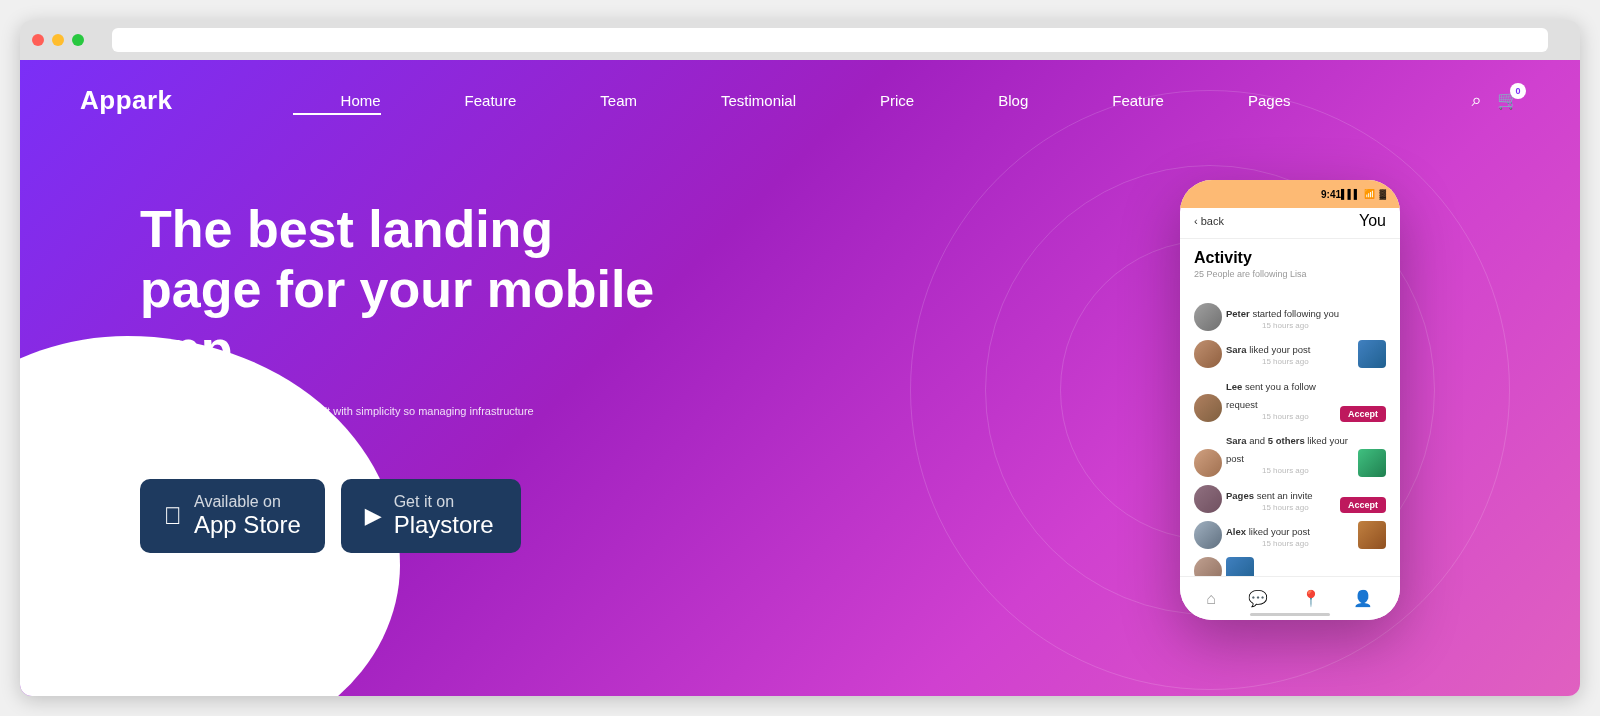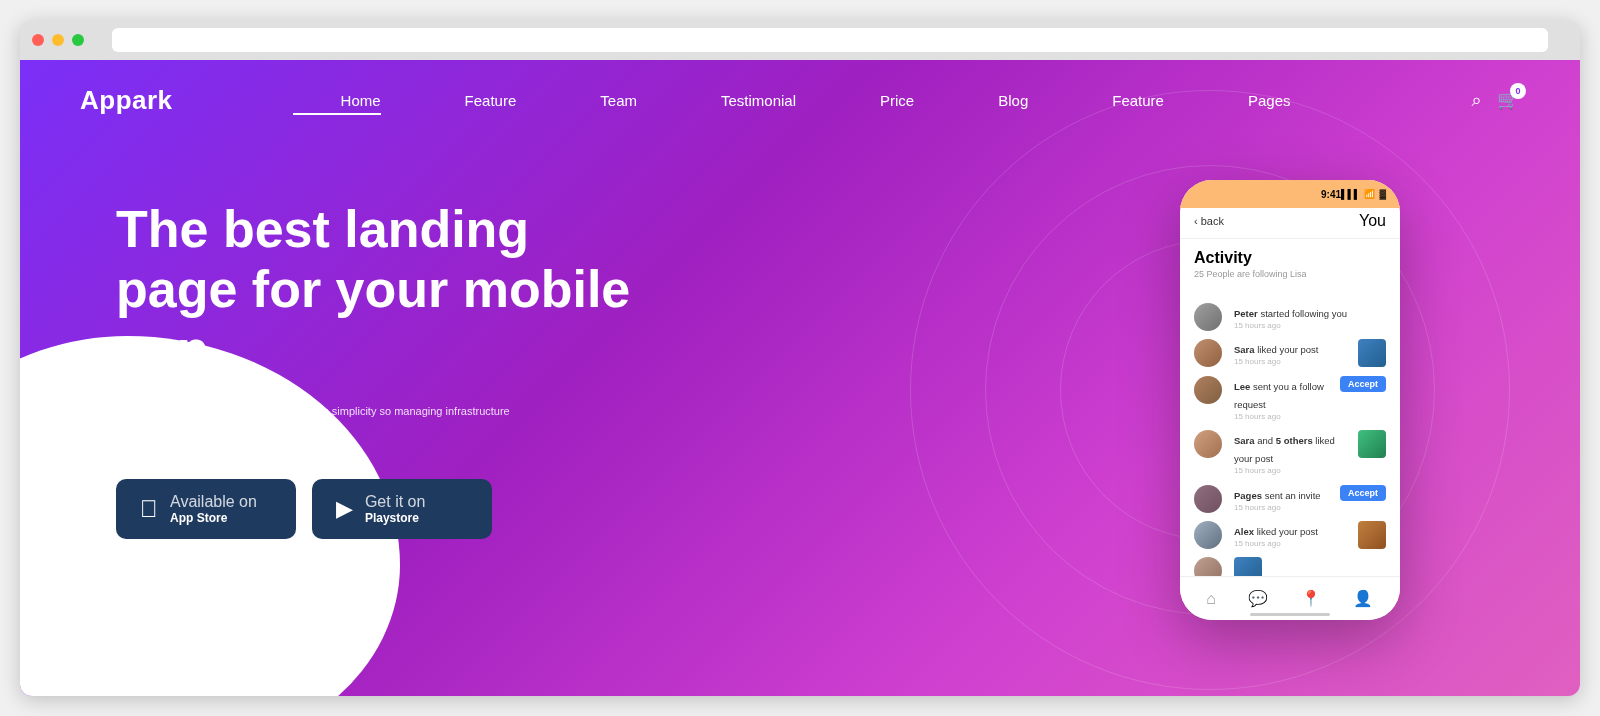--- a/index.html
+++ b/index.html
@@ -130,21 +130,21 @@
       align-items: center;
       justify-content: center;
     }
 
     
     .hero {
       position: relative;
       z-index: 10;
       display: flex;
       align-items: center;
-      padding: 40px 60px 0 96px;
+      padding: 40px 60px 0 120px;
     }
     .hero-left {
       flex: 1;
       max-width: 520px;
       padding-top: 20px;
     }
     .hero-title {
       color: white;
       font-size: 52px;
       font-weight: 800;
@@ -176,22 +176,22 @@
     .cta-btn-icon {
       font-size: 24px;
       flex-shrink: 0;
     }
     .cta-btn-text-small {
       font-size: 16px;
       opacity: 0.8;
       display: block;
     }
     .cta-btn-text-big {
-      font-size: 12px;
-      font-weight: 700;
+      font-size: 24px;
+      font-weight: 400;
       display: block;
     }
 
     
     .phone-wrapper {
       position: absolute;
       right: 180px;
       top: 120px;
       z-index: 20;
     }
@@ -244,22 +244,22 @@
       color: #000;
       margin-bottom: 2px;
     }
     .activity-sub {
       font-size: 9px;
       color: #999;
       margin-bottom: 24px;
     }
     .activity-item {
       display: flex;
-      align-items: flex-start;
-      gap: 12px;
+      align-items: flex-end;
+      gap: 4px;
       margin-bottom: 8px;
     }
     .activity-avatar {
       width: 28px;
       height: 28px;
       border-radius: 50%;
       background: #ccc;
       flex-shrink: 0;
       overflow: hidden;
     }
@@ -274,32 +274,33 @@
     .activity-text {
       font-size: 9.5px;
       color: #333;
       line-height: 1.3;
     }
     .activity-text strong { font-weight: 700; }
     .activity-time {
       font-size: 8px;
       color: #bbb;
       display: block;
+      margin-left: 36px;
     }
     .activity-img {
       width: 28px;
       height: 28px;
       border-radius: 4px;
       flex-shrink: 0;
     }
     .img1 { background: linear-gradient(135deg, #4080c0, #206090); }
     .img2 { background: linear-gradient(135deg, #40c080, #208050); }
     .img3 { background: linear-gradient(135deg, #c08040, #905020); }
     .accept-btn {
-      background: #3b82f6;
+      background: #be185d;
       color: white;
       border-radius: 4px;
       padding: 3px 8px;
       font-size: 9px;
       font-weight: 600;
       flex-shrink: 0;
     }
     .phone-bottom-bar {
       position: absolute;
       bottom: 0;

